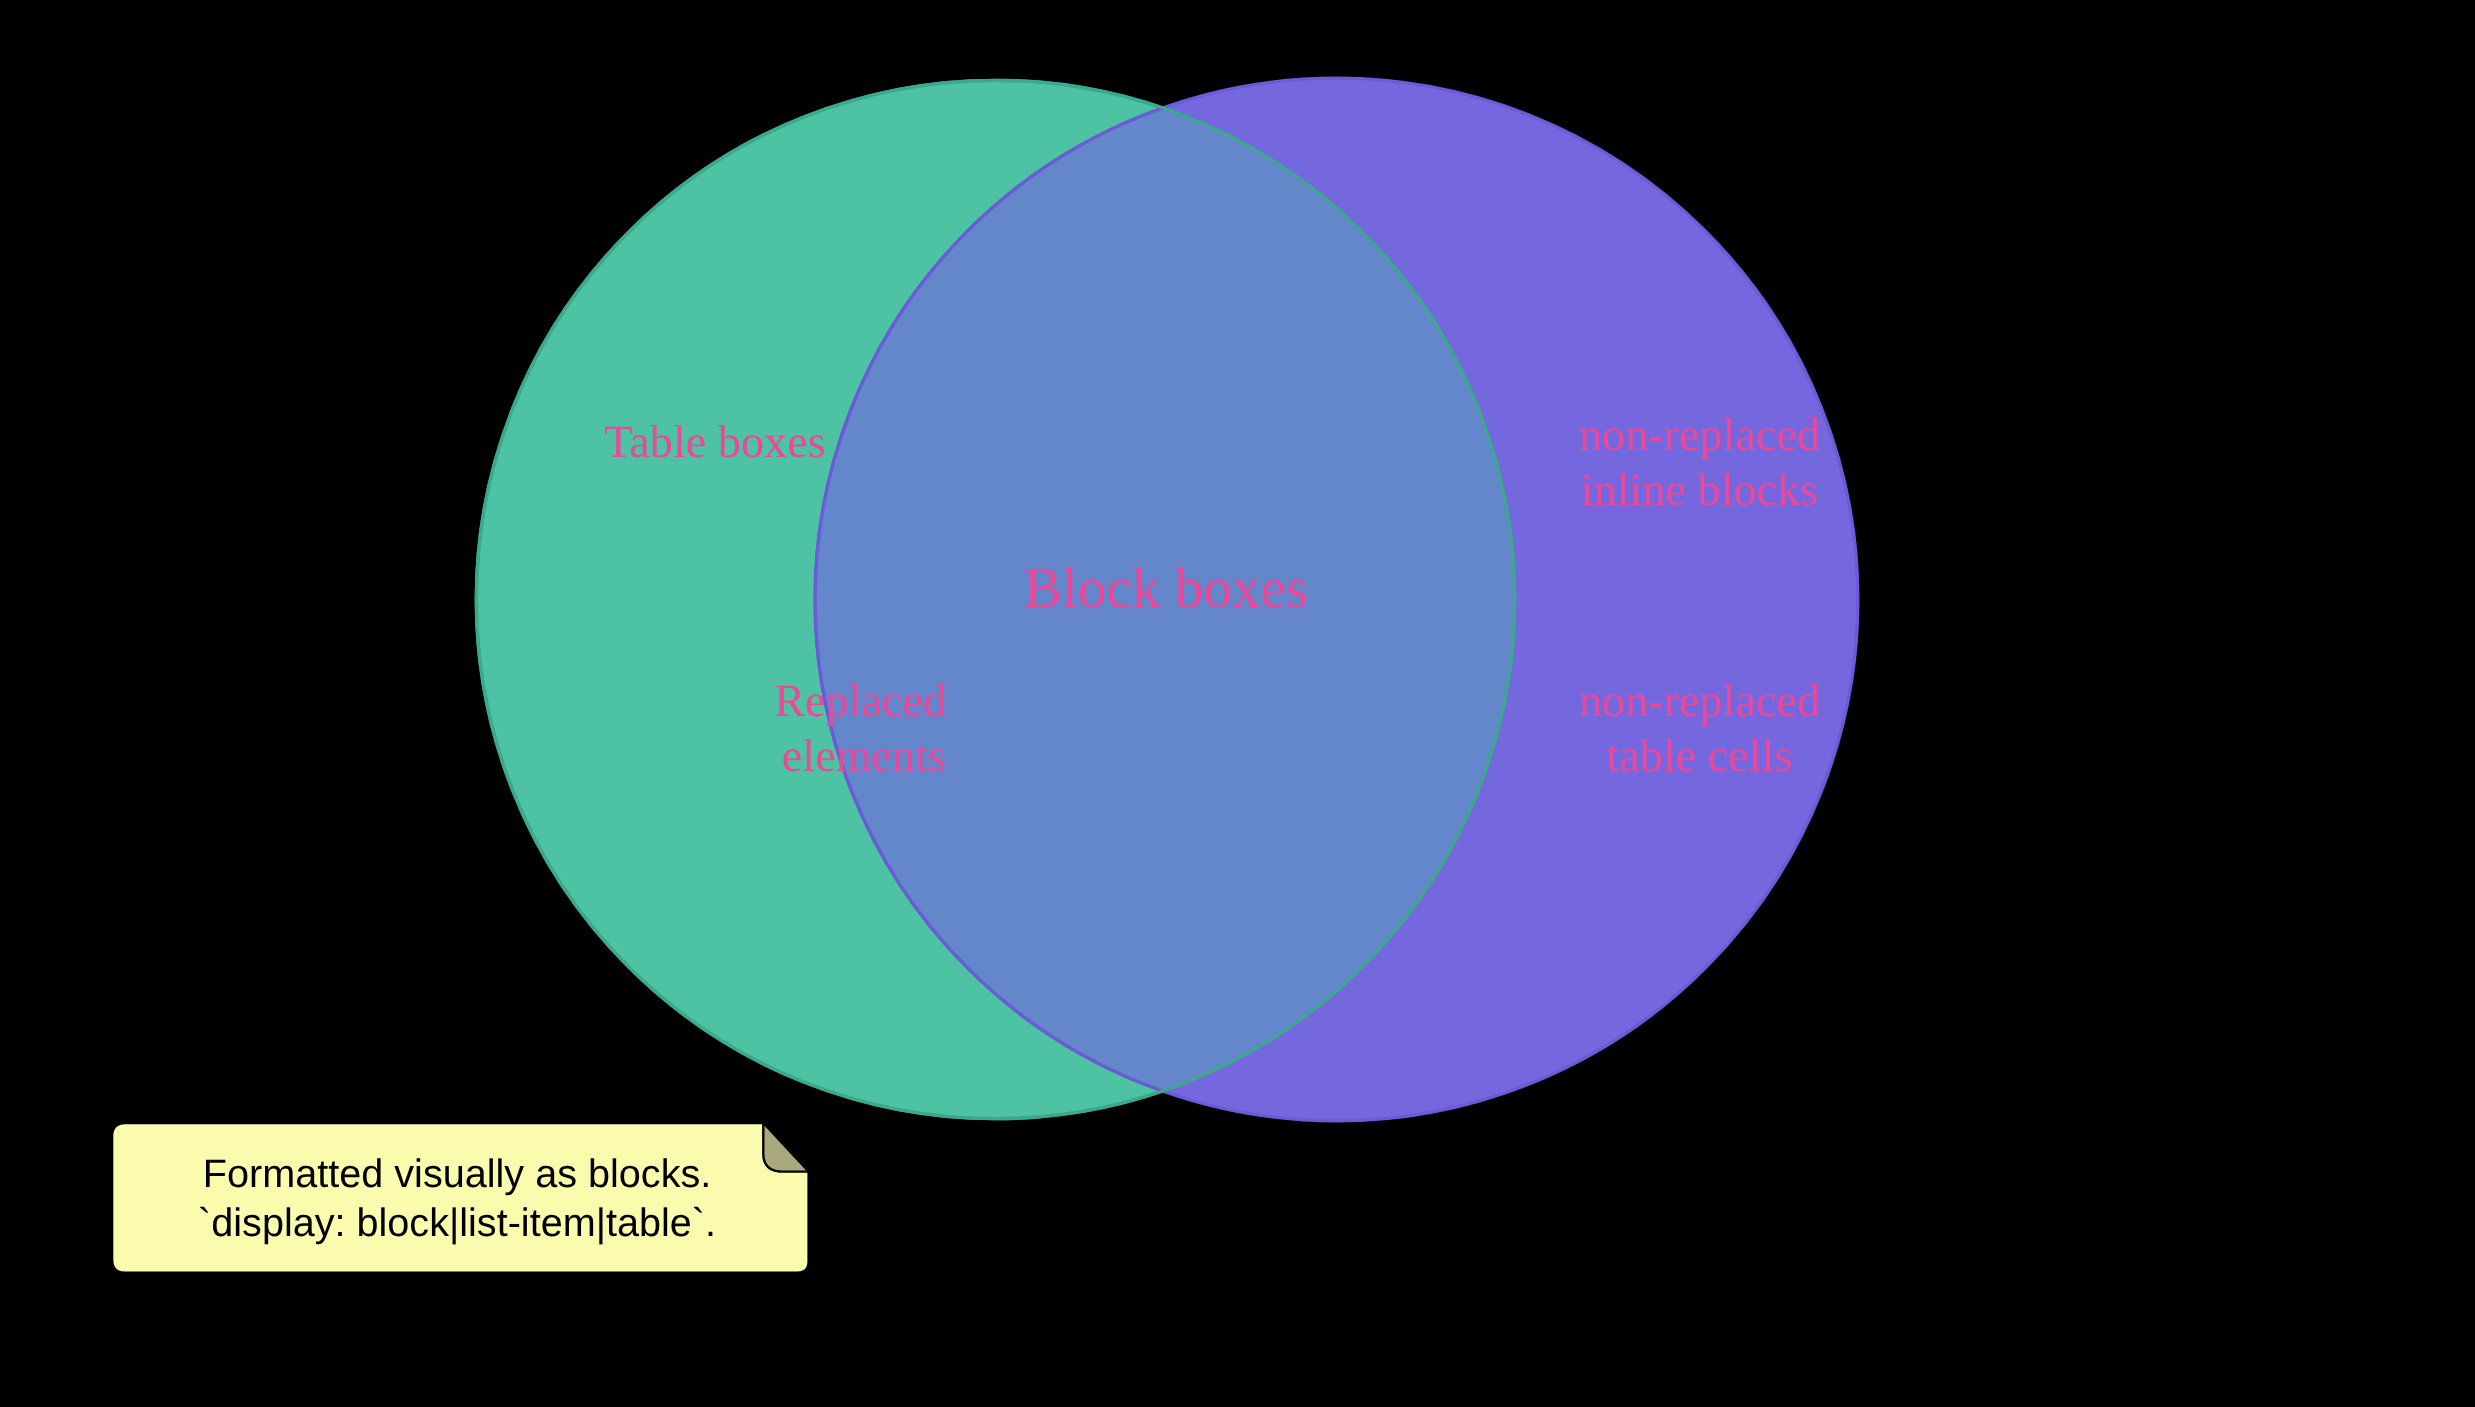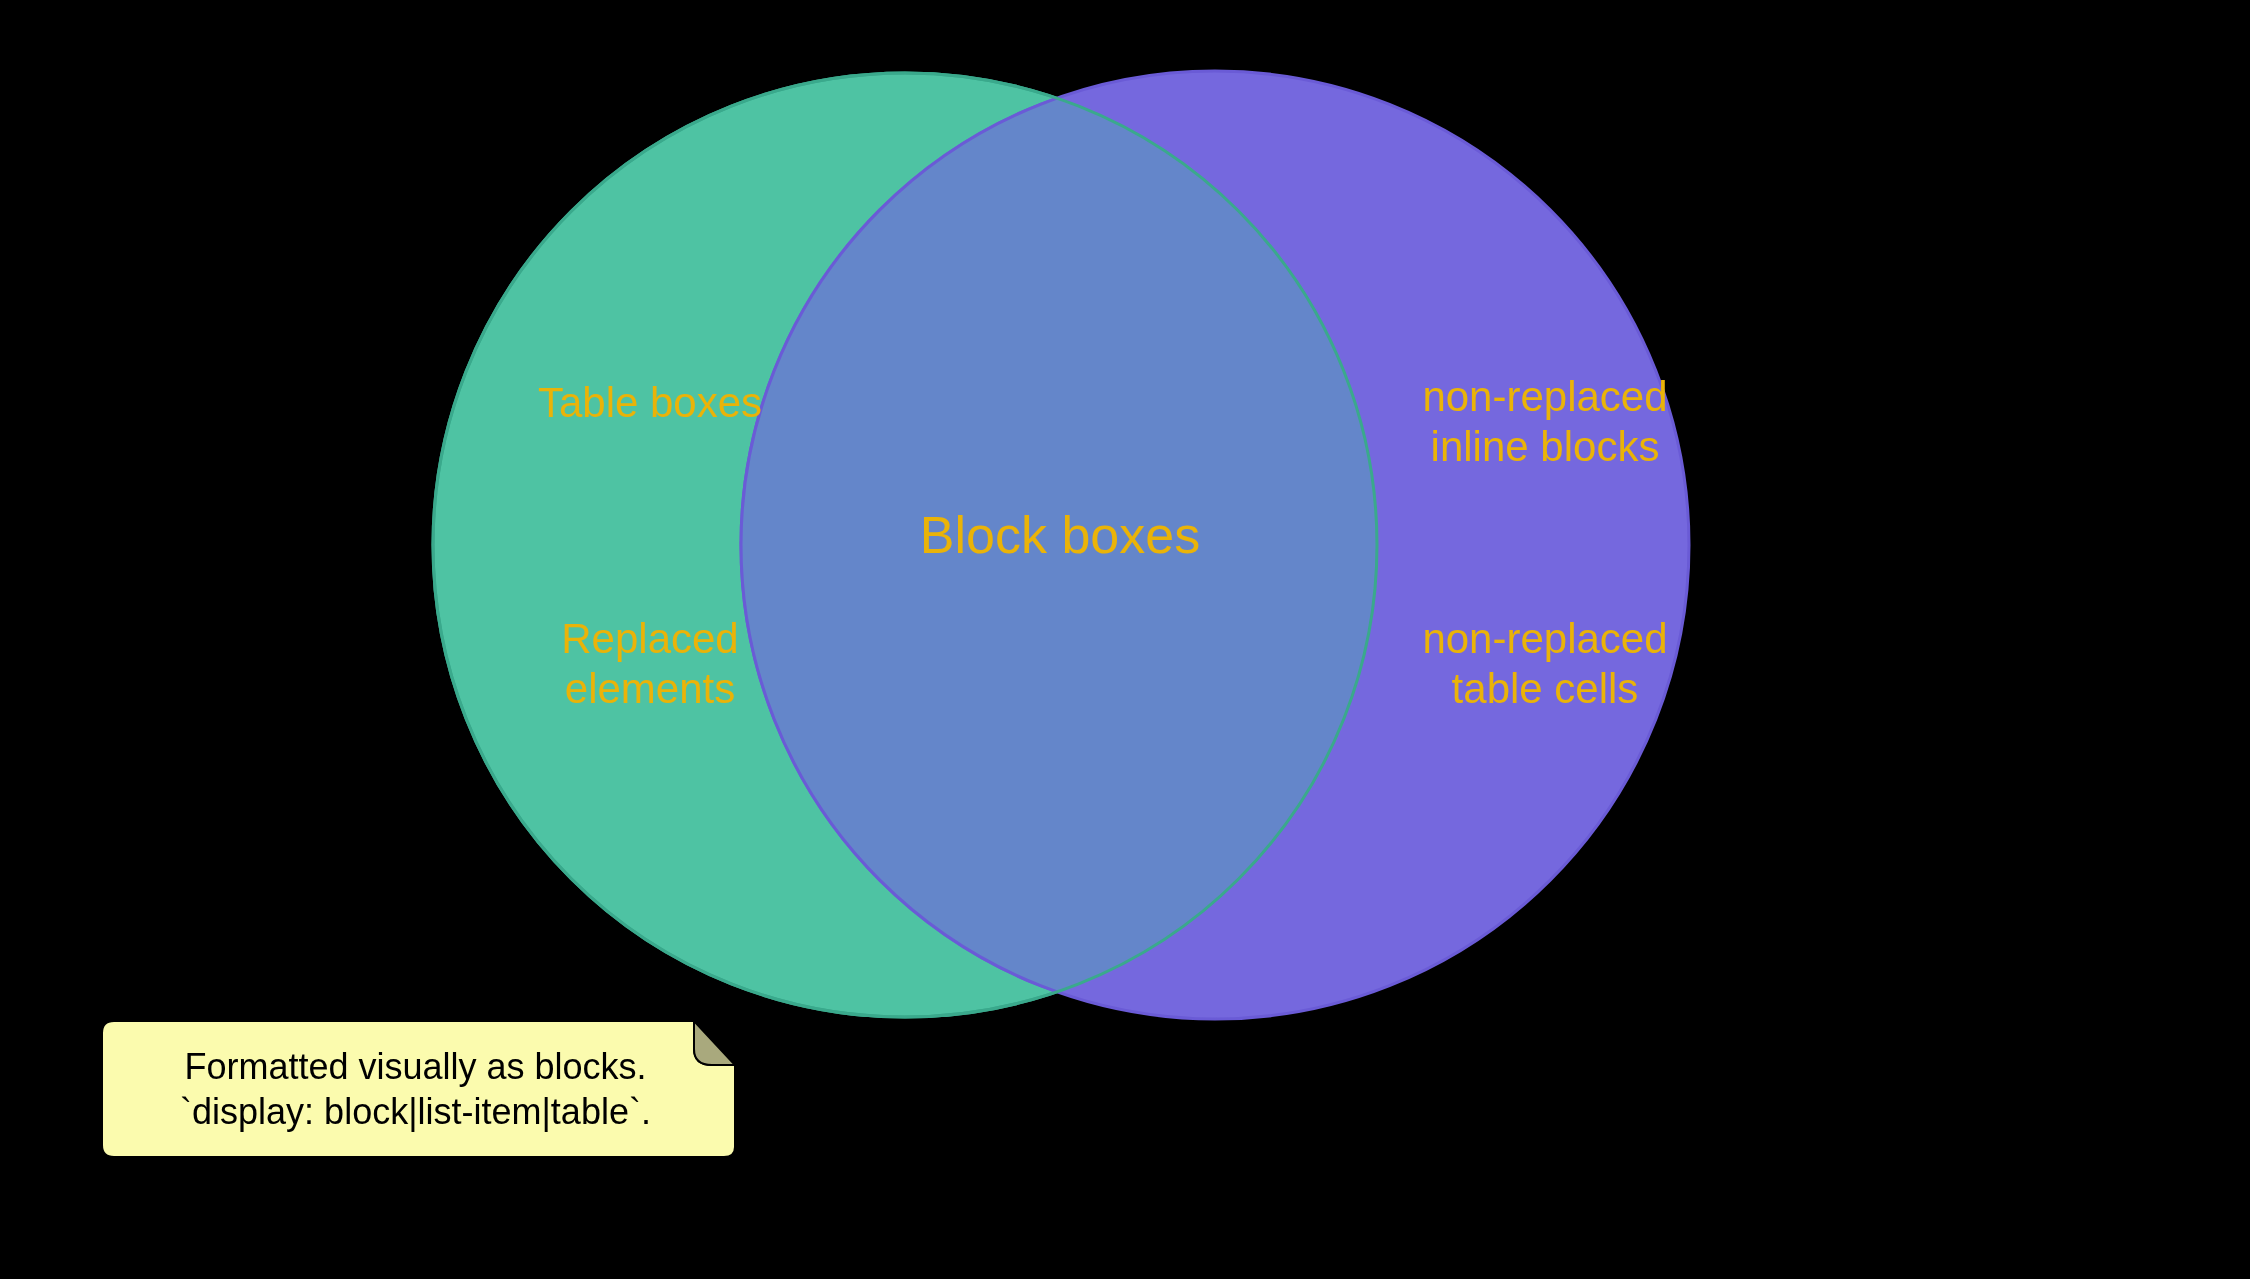--- a/index.html
+++ b/index.html
@@ -22,38 +22,39 @@
   #venn-svg {
     position: absolute;
     left: 0;
     top: 0;
     width: 2250px;
     height: 1279px;
     display: block;
   }
   .venn-label {
     position: absolute;
-    color: #eab308;
+    color: #ec4899;
     text-align: center;
     line-height: 1.18;
     white-space: pre-line;
     pointer-events: none;
-    font-family: Liberation Sans, sans-serif;
+    font-family: Liberation Serif, serif;
   }
   #label-table-boxes {
     left: 440px;
     top: 378px;
     width: 420px;
     font-size: 42px;
   }
   #label-replaced-elements {
     left: 440px;
     top: 614px;
     width: 420px;
     font-size: 42px;
+    text-align: right;
   }
   #label-center {
     left: 770px;
     top: 505px;
     width: 580px;
     font-size: 52px;
   }
   #label-inline-blocks {
     left: 1330px;
     top: 372px;

